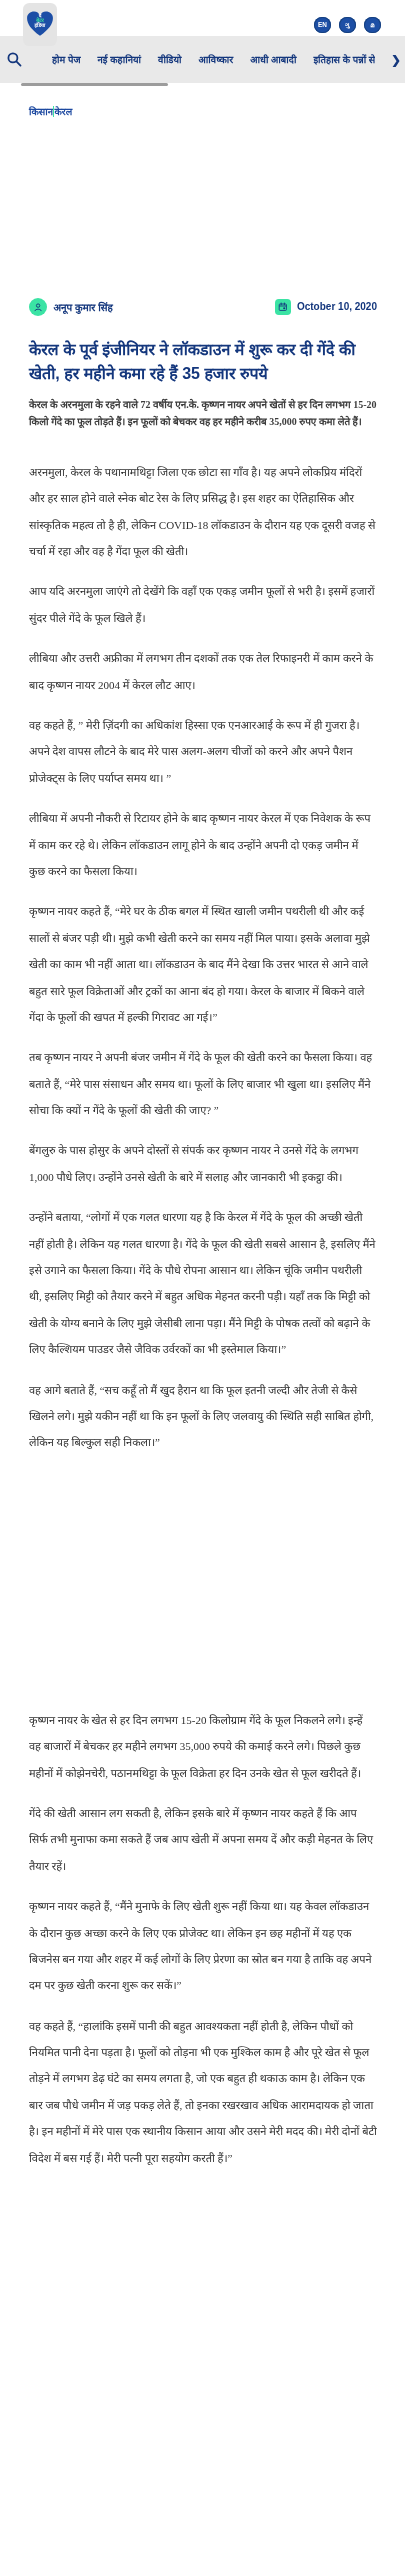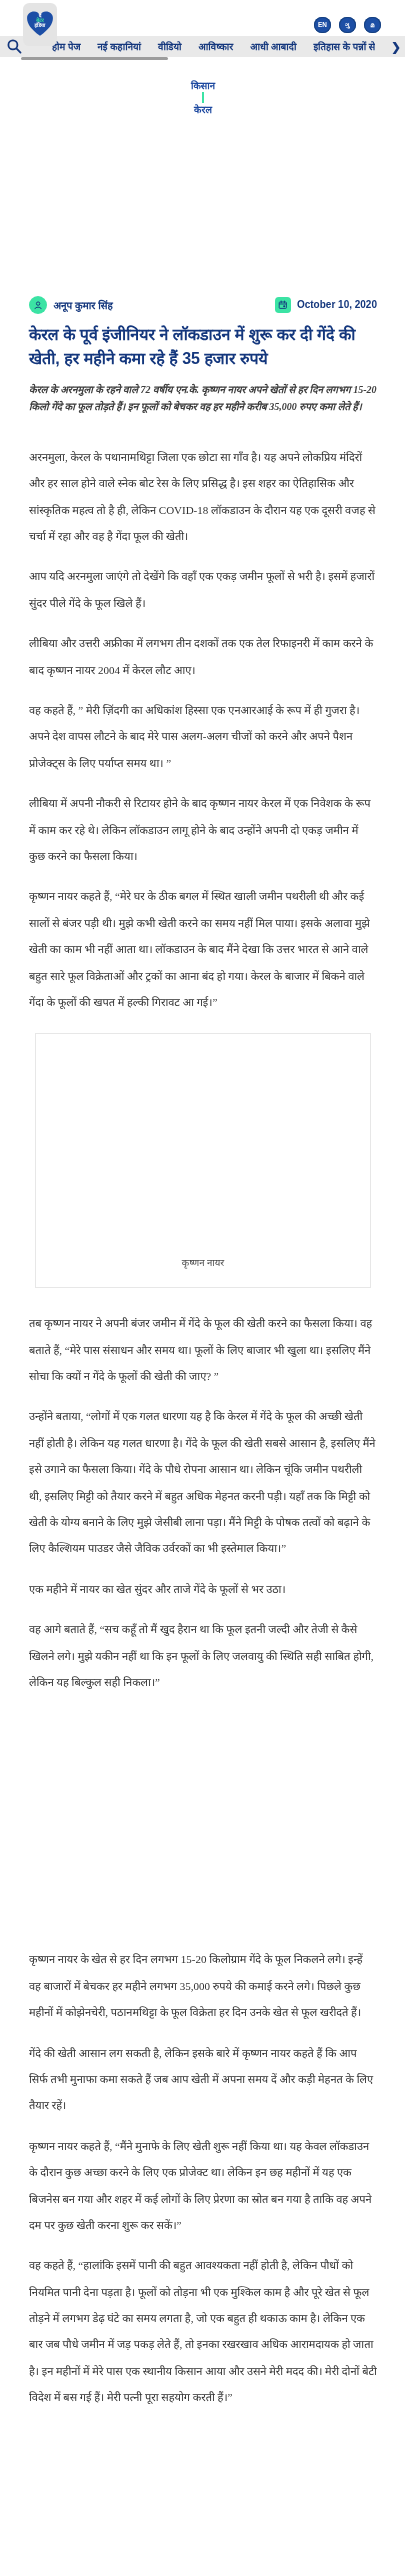--- a/index.html
+++ b/index.html
@@ -10,48 +10,48 @@
   .logo-tile{position:absolute;left:23px;top:2.6px;width:34px;height:43px;background:#e4e4e4;border-radius:6.4px;z-index:6;display:flex;align-items:center;justify-content:center;cursor:pointer;}
   .logo-heart{position:relative;width:28px;height:32px;}
   .logo-heart svg{position:absolute;left:0;top:0;}
   .logo-lines{position:absolute;left:0;top:4.5px;width:28px;text-align:center;line-height:1.05;}
   .logo-lines span{display:block;font-size:5.1px;font-weight:bold;color:#ffffff;}
   .logo-lines span:nth-child(2){color:#3be3a4;}
   .lang-row{position:absolute;top:16.6px;right:25.5px;display:flex;gap:8.3px;}
   .lang-btn{width:16.6px;height:16.6px;border-radius:50%;background:#1d4fa5;color:#fff;font-size:6.4px;font-weight:bold;display:flex;align-items:center;justify-content:center;cursor:pointer;box-shadow:0 0 0 1px #16407f inset;}
 
   
-  .nav{height:21px;background:#e9e9e9;display:flex;align-items:center;position:relative;padding-left:6.4px;box-sizing:border-box;}
+  .nav{height:47px;background:#e9e9e9;display:flex;align-items:center;position:relative;padding-left:6.4px;box-sizing:border-box;}
   .nav .search{margin-left:0;display:flex;align-items:center;cursor:pointer;}
   .nav-items{display:flex;align-items:center;margin-left:29px;gap:17px;white-space:nowrap;overflow:hidden;}
   .nav-item{color:#14377d;font-size:9.6px;font-weight:bold;cursor:pointer;}
   .nav-chevron{position:absolute;right:5.1px;color:#14377d;font-size:11.5px;font-weight:bold;cursor:pointer;background:#e9e9e9;padding-left:3.8px;}
   .nav-scroll-track{height:5.1px;background:#ffffff;}
   .nav-scroll-bar{width:147px;height:3.2px;background:#9c9c9c;margin-left:21px;border-radius:1.9px;cursor:pointer;}
 
   
-  .breadcrumb{margin:16.6px 29px 0;display:flex;align-items:center;flex-direction:column;}
+  .breadcrumb{margin:16.6px 29px 0;display:flex;align-items:center;}
   .crumb{color:#1d49a0;font-size:9.6px;font-weight:bold;cursor:pointer;}
   .crumb-divider{width:1.3px;height:11px;background:#3be3a4;}
 
   
   .ad-top{height:180px;}
   .ad-mid{height:237px;}
 
   
   .meta-row{margin:0 29px;display:flex;align-items:center;justify-content:space-between;}
   .meta-left,.meta-right{display:flex;align-items:center;gap:6.4px;}
   .avatar{width:18px;height:18px;border-radius:50%;background:#3be3a4;display:flex;align-items:center;justify-content:center;}
   .cal-icon{width:16px;height:16px;border-radius:3.8px;background:#3be3a4;display:flex;align-items:center;justify-content:center;}
   .meta-text{color:#14377d;font-size:10px;font-weight:bold;text-align:center;}
   .author-name{cursor:pointer;}
 
   
-  .headline{margin:9px 29px 0;color:#14377d;font-size:16px;font-weight:bold;line-height:1.5;}
-  .standfirst{margin:10.2px 29px 0;color:#3d3d3d;font-size:10px;font-style:italic;font-weight:bold;line-height:1.75;font-family:"Liberation Serif",serif;}
+  .headline{margin:22px 29px 0;color:#14377d;font-size:16px;font-weight:bold;line-height:1.5;}
+  .standfirst{margin:10.2px 29px 0;color:#3d3d3d;font-size:10px;font-weight:bold;line-height:1.75;font-family:"Liberation Serif",serif;}
 
   
   .article-body{margin:28px 29px 0;color:#2f2f2f;font-size:11px;line-height:2.4;font-family:"Liberation Serif",serif;}
   .article-body p{margin:0 0 14px 0;}
 
   .figure{border:0.6px solid #e7e7e7;margin:18px 6.4px 22px;height:253px;position:relative;background:#fff;}
   .figure-caption{position:absolute;bottom:18px;left:0;right:0;text-align:center;color:#4a4a4a;font-size:9.6px;line-height:1.3;font-family:"Liberation Serif",serif;}
 </style>
 </head>
 <body>
@@ -133,27 +133,24 @@
 <div class="standfirst">केरल के अरनमुला के रहने वाले 72 वर्षीय एन.के. कृष्णन नायर अपने खेतों से हर दिन लगभग 15-20 किलो गेंदे का फूल तोड़ते हैं। इन फूलों को बेचकर वह हर महीने करीब 35,000 रुपए कमा लेते हैं।</div>
 
 <div class="article-body">
   <p>अरनमुला, केरल के पथानामथिट्टा जिला एक छोटा सा गाँव है। यह अपने लोकप्रिय मंदिरों और हर साल होने वाले स्नेक बोट रेस के लिए प्रसिद्ध है। इस शहर का ऐतिहासिक और सांस्कृतिक महत्व तो है ही, लेकिन COVID-18 लॉकडाउन के दौरान यह एक दूसरी वजह से चर्चा में रहा और वह है गेंदा फूल की खेती।</p>
   <p>आप यदि अरनमुला जाएंगे तो देखेंगे कि वहाँ एक एकड़ जमीन फूलों से भरी है। इसमें हजारों सुंदर पीले गेंदे के फूल खिले हैं।</p>
   <p>लीबिया और उत्तरी अफ्रीका में लगभग तीन दशकों तक एक तेल रिफाइनरी में काम करने के बाद कृष्णन नायर 2004 में केरल लौट आए।</p>
   <p>वह कहते हैं, ” मेरी ज़िंदगी का अधिकांश हिस्सा एक एनआरआई के रूप में ही गुजरा है। अपने देश वापस लौटने के बाद मेरे पास अलग-अलग चीजों को करने और अपने पैशन प्रोजेक्ट्स के लिए पर्याप्त समय था। ”</p>
   <p>लीबिया में अपनी नौकरी से रिटायर होने के बाद कृष्णन नायर केरल में एक निवेशक के रूप में काम कर रहे थे। लेकिन लॉकडाउन लागू होने के बाद उन्होंने अपनी दो एकड़ जमीन में कुछ करने का फैसला किया।</p>
   <p>कृष्णन नायर कहते हैं, “मेरे घर के ठीक बगल में स्थित खाली जमीन पथरीली थी और कई सालों से बंजर पड़ी थी। मुझे कभी खेती करने का समय नहीं मिल पाया। इसके अलावा मुझे खेती का काम भी नहीं आता था। लॉकडाउन के बाद मैंने देखा कि उत्तर भारत से आने वाले बहुत सारे फूल विक्रेताओं और ट्रकों का आना बंद हो गया। केरल के बाजार में बिकने वाले गेंदा के फूलों की खपत में हल्की गिरावट आ गई।”</p>
 
-  <div class="figure">
-    <div class="figure-caption">कृष्णन नायर</div>
-  </div>
 
   <p>तब कृष्णन नायर ने अपनी बंजर जमीन में गेंदे के फूल की खेती करने का फैसला किया। वह बताते हैं,  “मेरे पास संसाधन और समय था। फूलों के लिए बाजार भी खुला था। इसलिए मैंने सोचा कि क्यों न गेंदे के फूलों की खेती की जाए? ”</p>
+  <p>बेंगलुरु के पास होसुर के अपने दोस्तों से संपर्क कर कृष्णन नायर ने उनसे गेंदे के लगभग 1,000 पौधे लिए। उन्होंने उनसे खेती के बारे में सलाह और जानकारी भी इकट्ठा की।</p>
   <p>उन्होंने बताया, “लोगों में एक गलत धारणा यह है कि केरल में गेंदे के फूल की अच्छी खेती नहीं होती है। लेकिन यह गलत धारणा है। गेंदे के फूल की खेती सबसे आसान है, इसलिए मैंने इसे उगाने का फैसला किया। गेंदे के पौधे रोपना आसान था। लेकिन चूंकि जमीन पथरीली थी, इसलिए मिट्टी को तैयार करने में बहुत अधिक मेहनत करनी पड़ी। यहाँ तक कि मिट्टी को खेती के योग्य बनाने के लिए मुझे जेसीबी लाना पड़ा। मैंने मिट्टी के पोषक तत्वों को बढ़ाने के लिए कैल्शियम पाउडर जैसे जैविक उर्वरकों का भी इस्तेमाल किया।”</p>
-  <p>एक महीने में नायर का खेत सुंदर और ताजे गेंदे के फूलों से भर उठा।</p>
   <p>वह आगे बताते हैं, “सच कहूँ तो मैं खुद हैरान था कि फूल इतनी जल्दी और तेजी से कैसे खिलने लगे। मुझे यकीन नहीं था कि इन फूलों के लिए जलवायु की स्थिति सही साबित होगी, लेकिन यह बिल्कुल सही निकला।”</p>
 
   <div class="ad-mid"></div>
 
   <p>कृष्णन नायर के खेत से हर दिन लगभग 15-20 किलोग्राम गेंदे के फूल निकलने लगे। इन्हें वह बाजारों में बेचकर हर महीने लगभग 35,000 रुपये की कमाई करने लगे। पिछले कुछ महीनों में कोझेनचेरी, पठानमथिट्टा के फूल विक्रेता हर दिन उनके खेत से फूल खरीदते हैं।</p>
   <p>गेंदे की खेती आसान लग सकती है, लेकिन इसके बारे में कृष्णन नायर कहते हैं कि आप सिर्फ तभी मुनाफा कमा सकते हैं जब आप खेती में अपना समय दें और कड़ी मेहनत के लिए तैयार रहें।</p>
   <p>कृष्णन नायर कहते हैं, “मैंने मुनाफे के लिए खेती शुरू नहीं किया था। यह केवल लॉकडाउन के दौरान कुछ अच्छा करने के लिए एक प्रोजेक्ट था। लेकिन इन छह महीनों में यह एक बिजनेस बन गया और शहर में कई लोगों के लिए प्रेरणा का स्रोत बन गया है ताकि वह अपने दम पर कुछ खेती करना शुरू कर सकें।”</p>
   <p>वह कहते हैं, “हालांकि इसमें पानी की बहुत आवश्यकता नहीं होती है, लेकिन पौधों को नियमित पानी देना पड़ता है। फूलों को तोड़ना भी एक मुश्किल काम है और पूरे खेत से फूल तोड़ने में लगभग डेढ़ घंटे का समय लगता है, जो एक बहुत ही थकाऊ काम है। लेकिन एक बार जब पौधे जमीन में जड़ पकड़ लेते हैं, तो इनका रखरखाव अधिक आरामदायक हो जाता है। इन महीनों में मेरे पास एक स्थानीय किसान आया और उसने मेरी मदद की। मेरी दोनों बेटी विदेश में बस गई हैं। मेरी पत्नी पूरा सहयोग करती हैं।”</p>
 
 </div>

